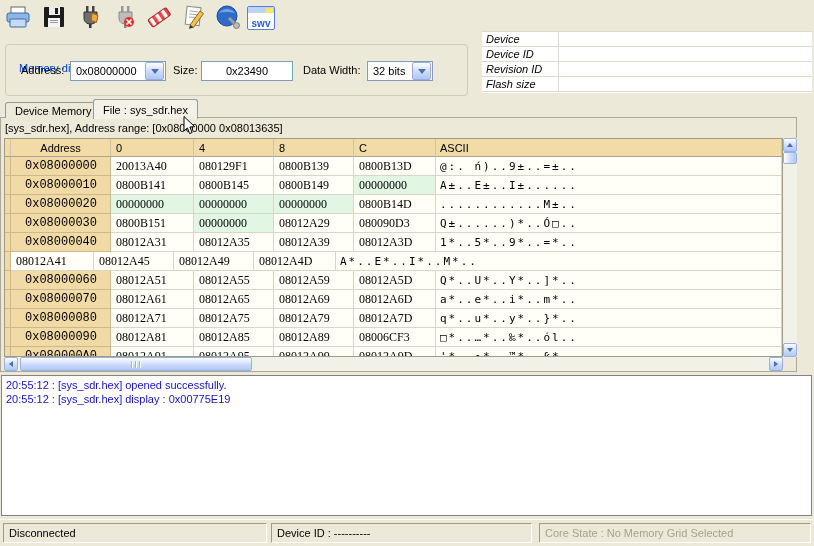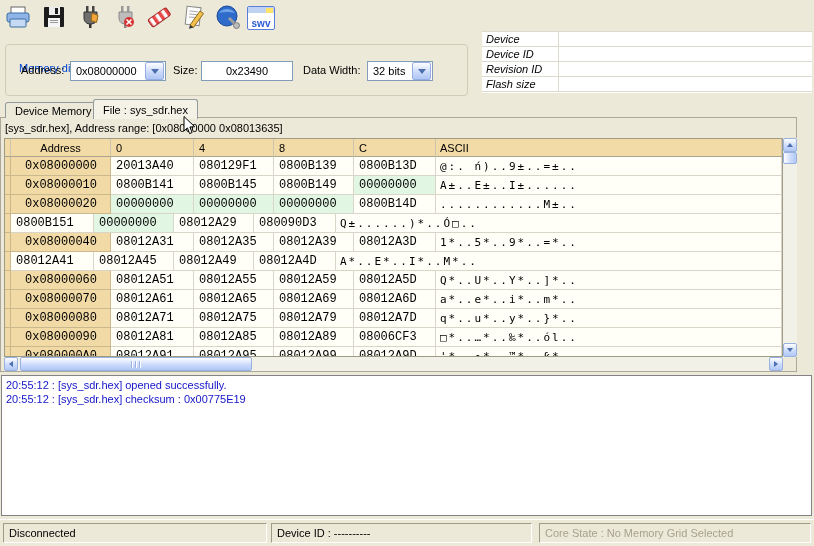--- a/index.html
+++ b/index.html
@@ -43,21 +43,21 @@
   .grow{display:flex;height:19px;box-sizing:border-box;}
   .ghead{height:18px;background:var(--header_bg,#F2DBA7);}
   .cell{box-sizing:border-box;border-right:1px solid #D9D6C9;border-bottom:1px solid #D9D6C9;
     display:flex;align-items:center;overflow:hidden;white-space:nowrap;}
   .ghead .cell{border-right:1px solid #C9C5B0;border-bottom:1px solid #A9A591;background:var(--header_bg,#F2DBA7);font-family:"Liberation Sans",sans-serif;}
   .rowhdr{width:6px;background:var(--addr_bg,#F1DAA5);border-right:1px solid #C9B98C;border-bottom:1px solid #C9B98C;}
   .addr{width:100px;background:var(--addr_bg,#F1DAA5);border-right:1px solid #C9B98C;border-bottom:1px solid #C9B98C;
     font-family:"Liberation Mono",monospace;font-size:12px;padding-left:14px;}
   .ghead .addr{justify-content:center;padding-left:0;font-family:"Liberation Sans",sans-serif;font-size:11px;}
   .c0{width:83px;} .c4{width:80px;} .c8{width:80px;} .cC{width:82px;}
-  .val{font-family:Liberation Mono, monospace;font-size:12px;padding-left:5px;background:var(--cell_bg,#FFFFF7);}
+  .val{font-family:Liberation Serif, serif;font-size:12px;padding-left:5px;background:var(--cell_bg,#FFFFF7);}
   .ghead .c0,.ghead .c4,.ghead .c8,.ghead .cC{padding-left:5px;}
   .val.zero{background:var(--zero_bg,#E2F6E4);}
   .ascii{flex:1;font-family:"DejaVu Sans Mono",monospace;font-size:11px;letter-spacing:2px;padding-left:4px;background:var(--cell_bg,#FFFFF7);}
   
   .sb-btn{position:absolute;width:14px;height:14px;border:1px solid #98B1DE;border-radius:2px;box-sizing:border-box;
     background:linear-gradient(#FDFEFF,#CDDBFB 55%,#B0C8F6);display:flex;align-items:center;justify-content:center;}
   .tri-up{width:0;height:0;border-left:3.5px solid transparent;border-right:3.5px solid transparent;border-bottom:4.5px solid #4D6FAE;}
   .tri-dn{width:0;height:0;border-left:3.5px solid transparent;border-right:3.5px solid transparent;border-top:4.5px solid #4D6FAE;}
   .tri-lf{width:0;height:0;border-top:3.5px solid transparent;border-bottom:3.5px solid transparent;border-right:4.5px solid #4D6FAE;}
   .tri-rt{width:0;height:0;border-top:3.5px solid transparent;border-bottom:3.5px solid transparent;border-left:4.5px solid #4D6FAE;}
@@ -267,20 +267,21 @@
     <div class="cell addr">0x08000020</div>
     <div class="cell c0 val zero">00000000</div>
     <div class="cell c4 val zero">00000000</div>
     <div class="cell c8 val zero">00000000</div>
     <div class="cell cC val">0800B14D</div>
     <div class="cell ascii">............M±..</div>
   </div>
 
   <div class="grow">
     <div class="cell rowhdr"></div>
+    <div class="cell addr">0x08000030</div>
     <div class="cell c0 val">0800B151</div>
     <div class="cell c4 val zero">00000000</div>
     <div class="cell c8 val">08012A29</div>
     <div class="cell cC val">080090D3</div>
     <div class="cell ascii">Q±......)*..Ó□..</div>
   </div>
 
   <div class="grow">
     <div class="cell rowhdr"></div>
     <div class="cell addr">0x08000040</div>
@@ -373,21 +374,21 @@
     </div>
     <div class="sb-btn rt" style="left:765px;top:0">
         <span class="tri-rt"></span>
       </div>
   </div>
 </div>
 
 <div class="logbox">
   <div class="log-line">20:55:12 : [sys_sdr.hex] opened successfully.</div>
 
-  <div class="log-line">20:55:12 : [sys_sdr.hex] checksum : 0x00775E19</div>
+  <div class="log-line">20:55:12 : [sys_sdr.hex] display : 0x00775E19</div>
 </div>
 
 <div class="statusbar">
   <div class="pane pane1">Disconnected</div>
   <div class="pane pane2">Device ID : ----------</div>
   <div class="pane pane3">Core State : No Memory Grid Selected</div>
 </div>
 
 <div class="cursor">
   <svg width="13" height="20" viewBox="0 0 13 20">

